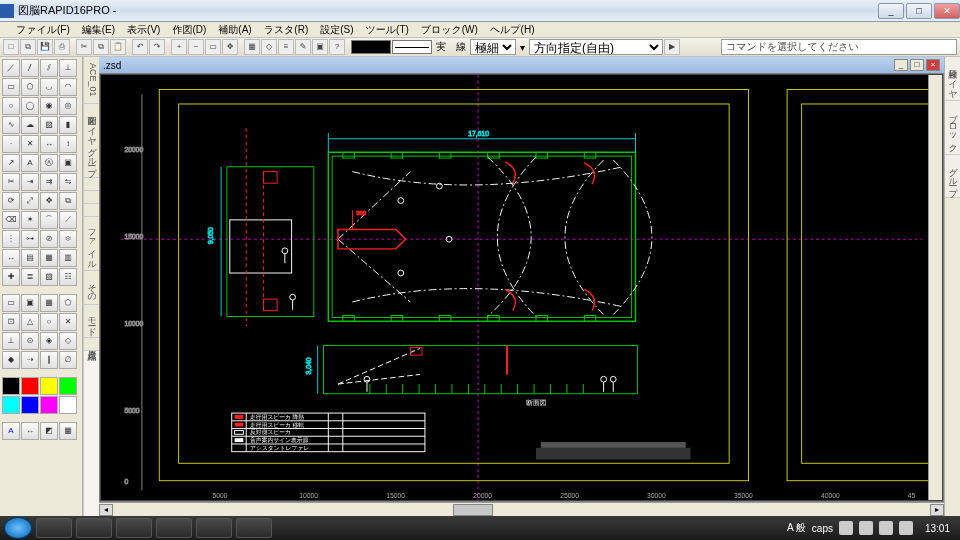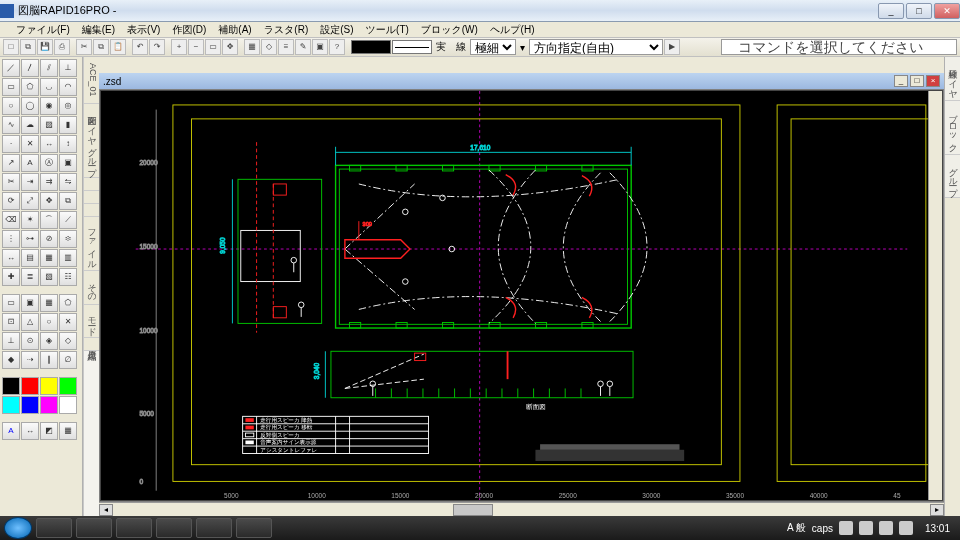--- a/index.html
+++ b/index.html
@@ -20,36 +20,36 @@
 
 
 .toolbar { height: 19px; background: linear-gradient(#f4f2ea,#e3e0d0); border-bottom: 1px solid #c0c0c0; display: flex; align-items: center; padding: 0 3px; gap: 1px; }
 .tbtn { width: 16px; height: 16px; background: #eee; border: 1px solid #bbb; font-size: 8px; text-align: center; line-height: 14px; color: #444; }
 .tsep { width: 4px; }
 .tselect { height: 16px; font-size: 12px; border: 1px solid #999; background: #fff; }
 .tlabel { font-size: 10px; padding: 0 3px; }
 .tswatch { width: 40px; height: 14px; background: #000; border: 1px solid #777; }
 .tline { width: 40px; height: 14px; border: 1px solid #777; background: #fff; position: relative; }
 .tline::after { content:""; position:absolute; left:2px; right:2px; top:6px; border-top:1px solid #000; }
-.cmdbox { flex:1; height:16px; background:#fff; border:1px solid #999; font-size:14px; padding:0 16px; color:#444; line-height:14px; margin-left:40px; }
+.cmdbox { flex:1; height:16px; background:#fff; border:1px solid #999; font-size:10px; padding:0 4px; color:#444; line-height:14px; margin-left:40px; }
 
 
 .mainrow { flex: 1; display: flex; min-height: 0; }
 
 
 .leftpal { width: 83px; background: #ece9d8; border-right: 1px solid #b0b0b0; display: flex; flex-wrap: wrap; align-content: flex-start; padding: 2px; gap: 1px; }
 .palbtn { width: 18px; height: 18px; background: linear-gradient(#fafafa,#e0e0e0); border: 1px solid #aaa; font-size: 8px; text-align: center; line-height: 16px; color: #333; position: relative; }
 .palbtn.color { background: var(--c); }
 
 
 .vtabs { width: 16px; background: #f4f3ee; border-left: 1px solid #c8c8c8; display: flex; flex-direction: column; }
 .vtab { flex: 0 0 auto; writing-mode: vertical-rl; font-size: 9px; padding: 6px 1px; border-bottom: 1px solid #ccc; background:#ece9d8; color:#555; }
 
 
-.docwrap { flex: 1; display: flex; flex-direction: column; background: #808080; margin-top: 16px; }
+.docwrap { flex: 1; display: flex; flex-direction: column; background: #808080; }
 .doczone { flex:1; position: relative; background:#000; margin:1px; border:1px solid #444; }
 .doctitle { height: 16px; background: linear-gradient(#bcd4f0,#9cb8e0); display:flex; align-items:center; padding:0 4px; font-size:10px; }
 .doctitle .dclose { margin-left:auto; display:flex; gap:2px; }
 .doctitle .dbtn { width:14px; height:12px; background:#ece9d8; border:1px solid #888; font-size:8px; text-align:center; line-height:10px; }
 .doctitle .dbtn.cl { background:#d04040; color:#fff; }
 
 
 svg.cad { position:absolute; inset:0; width:100%; height:100%; }
 .sb-h { height:14px; background:#ece9d8; border-top:1px solid #999; display:flex; }
 .sb-h .thumb { width:40px; height:12px; background:#c8c8c8; border:1px solid #888; margin:1px 0 0 340px; }

